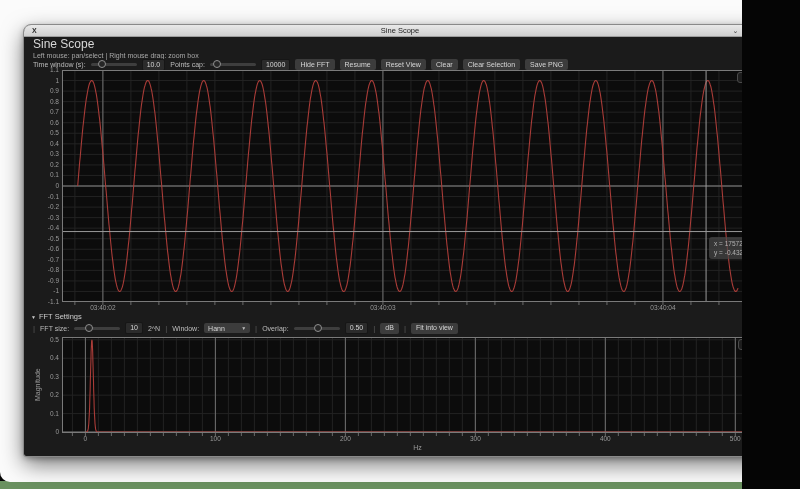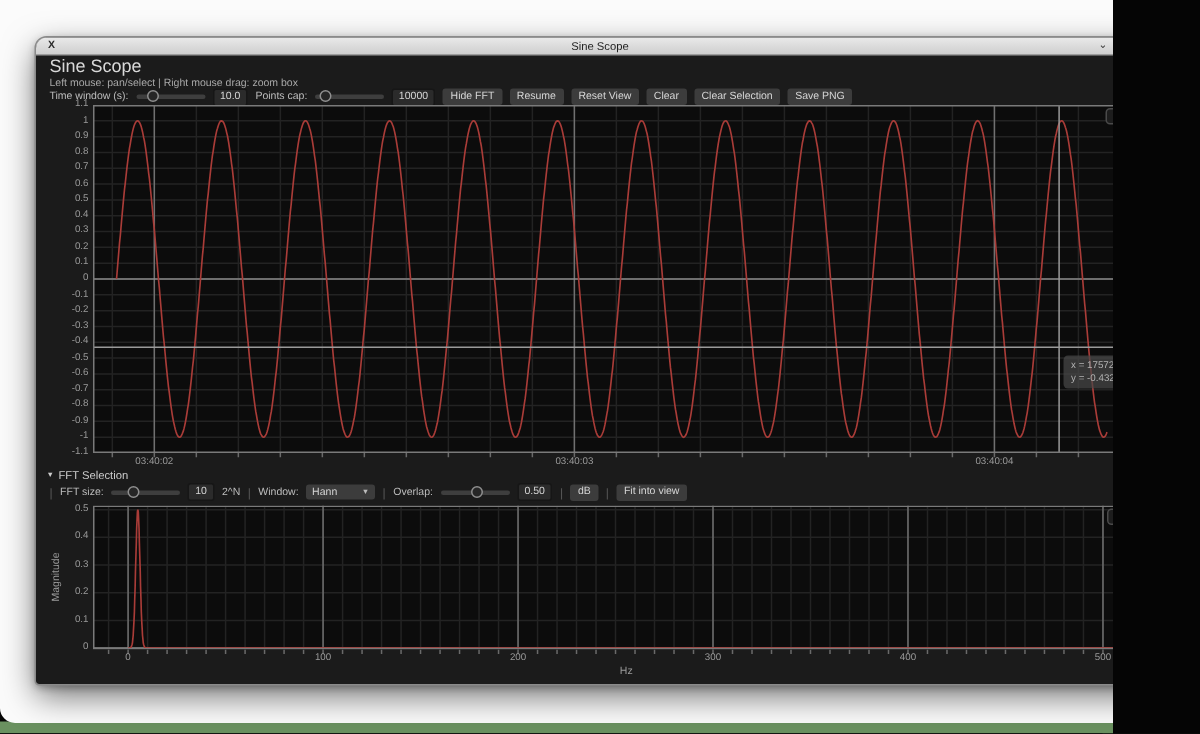--- a/index.html
+++ b/index.html
@@ -227,21 +227,21 @@
         <span class="dot"></span>
       </div>
       <div class="tooltip" style="left: 647.073px; top: 166.556px;">
         <div>x = 1757295604.154</div>
         <div>y = -0.432</div>
       </div>
     </div>
 
     <div class="fft-header">
       <span class="tri">▼</span>
-      <span>FFT Selection</span>
+      <span>FFT Settings</span>
     </div>
 
     <div class="toolbar fft-toolbar">
       <span class="sep">|</span>
       <span>FFT size:</span>
       <span class="slider">
         <span class="track"></span>
         <span class="handle" style="left: 32%;"></span>
       </span>
       <span class="valuebox">10</span>

